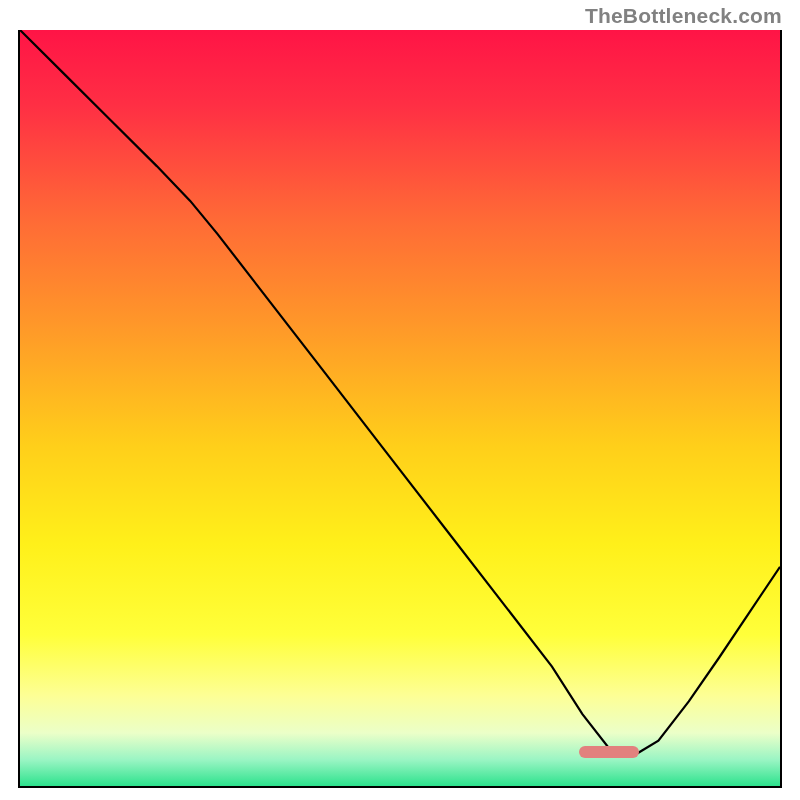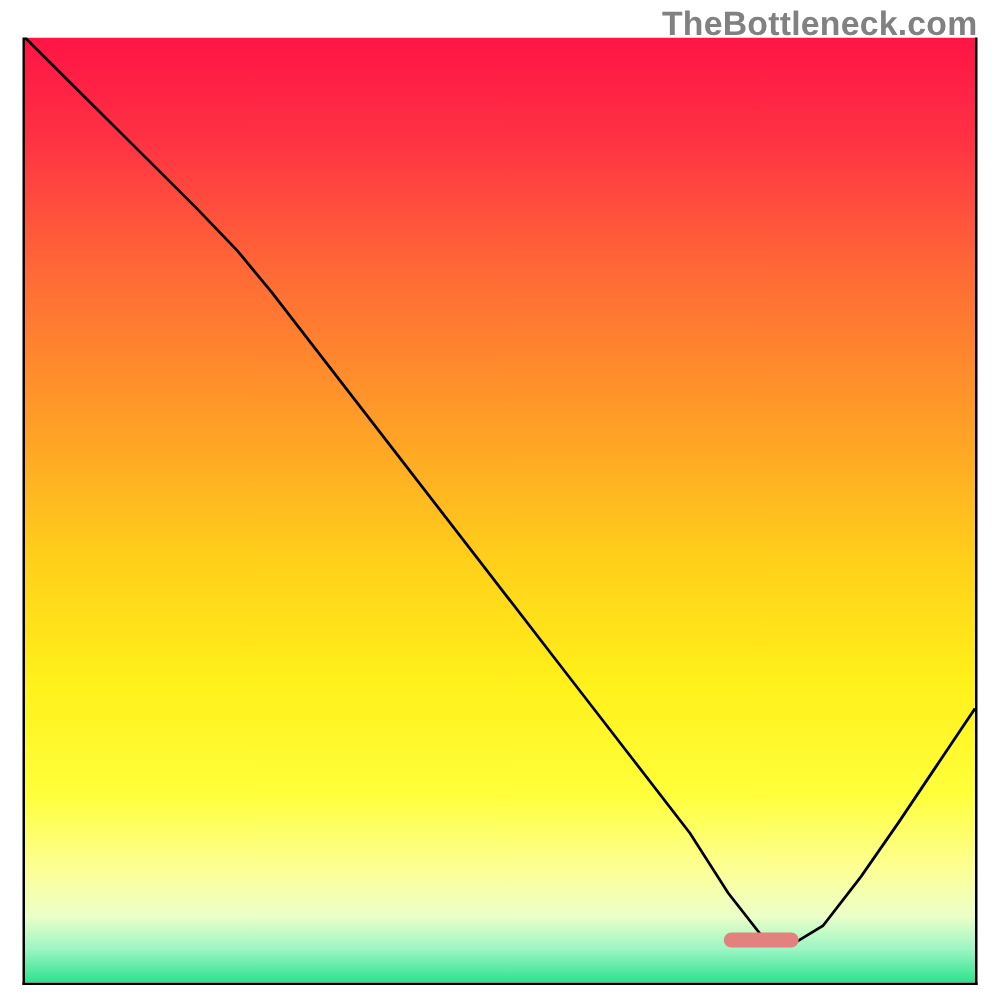--- a/index.html
+++ b/index.html
@@ -39,21 +39,21 @@
   .marker {
     position: absolute;
     height: 12px;
     border-radius: 6px;
     background: #e2817e;
   }
   .watermark {
     position: absolute;
     top: 4px;
     right: 18px;
-    font-size: 27px;
+    font-size: 21px;
     font-weight: 600;
     color: #818181;
     letter-spacing: 0.2px;
   }
 </style>
 </head>
 <body>
 
 <div class="watermark">TheBottleneck.com</div>
 

